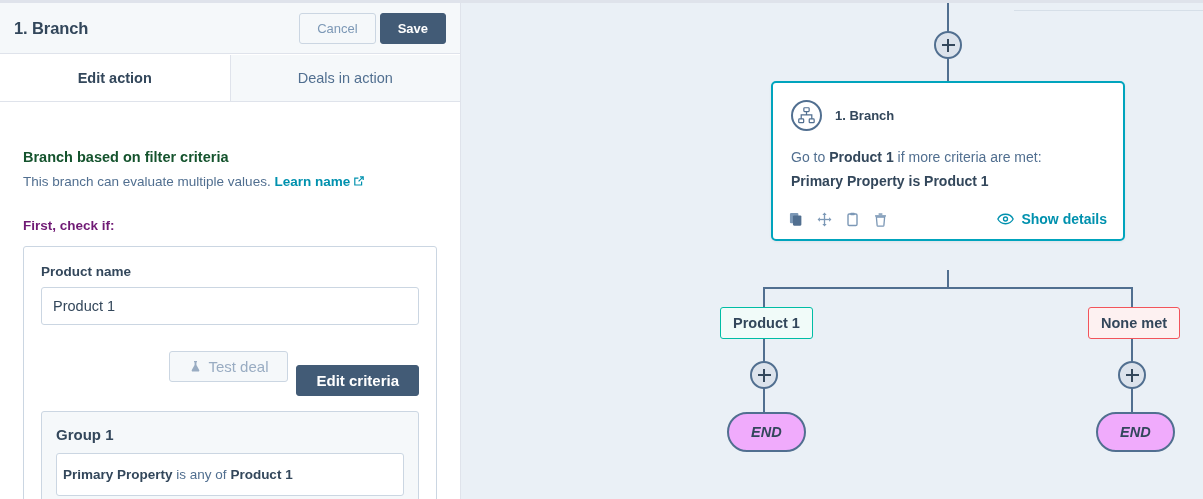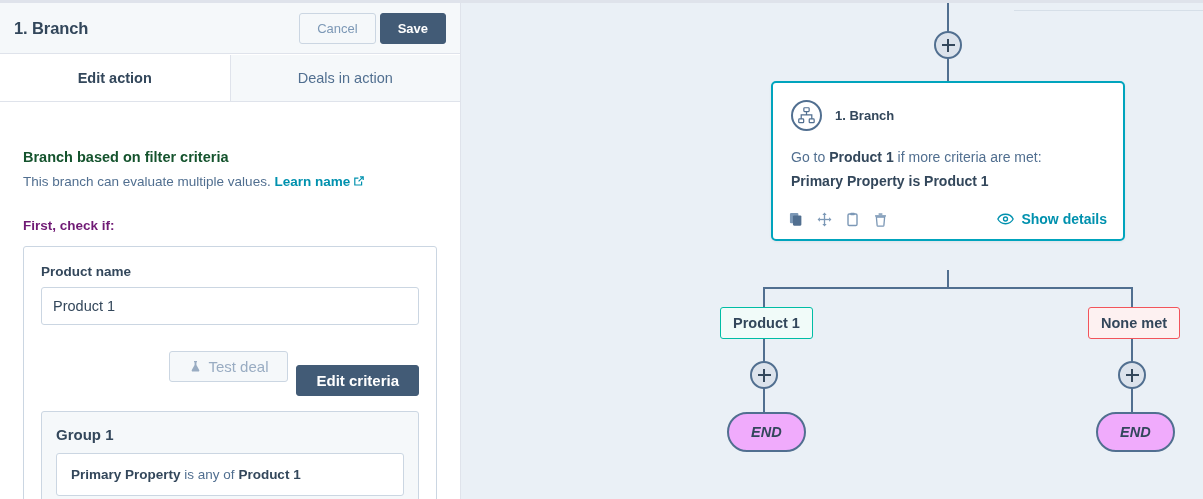--- a/index.html
+++ b/index.html
@@ -159,21 +159,21 @@
     padding: 14px 14px 16px 14px;
   }
   .group-title {
     font-size: 15px; font-weight: bold; color: #33475b;
     margin-bottom: 10px;
   }
   .filter-row {
     background: #ffffff;
     border: 1px solid #cbd6e2;
     border-radius: 3px;
-    padding: 13px 14px;
+    padding: 13px 6px;
     font-size: 13.5px;
     color: #516f90;
   }
   .filter-row b { color: #33475b; }
 
   
   #canvas {
     position: relative;
     flex: 1 1 auto;
     height: 499px;

